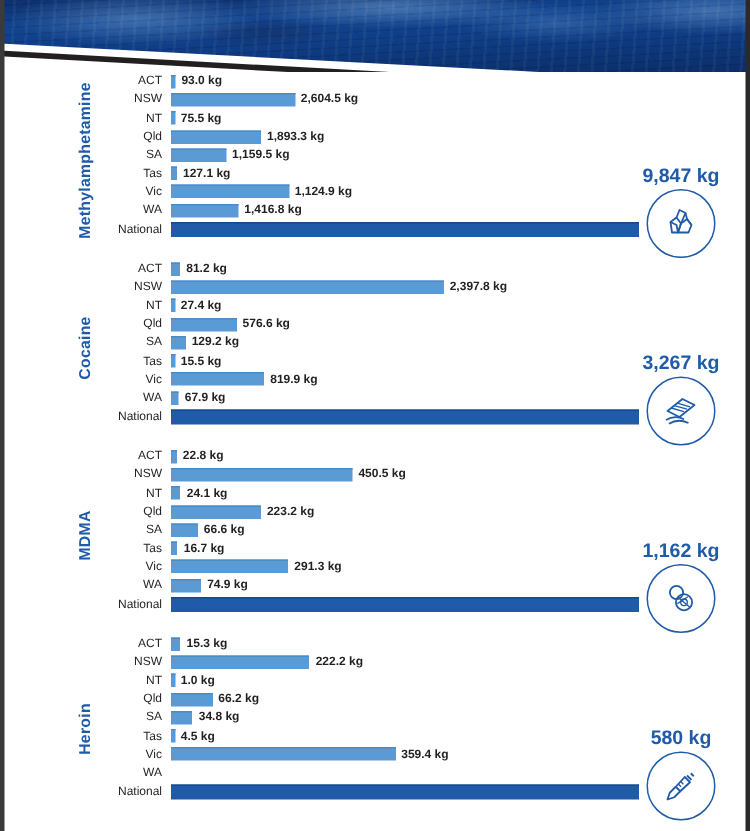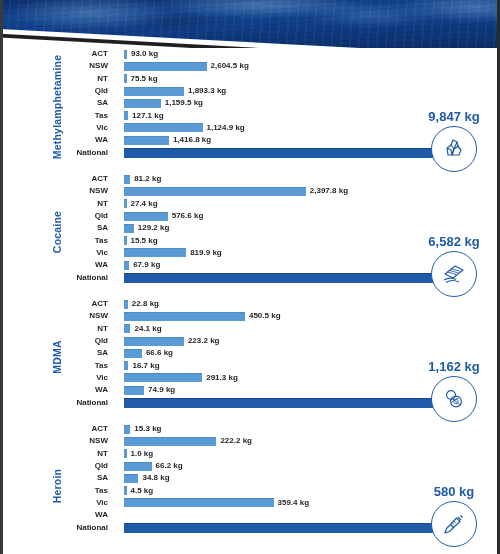--- a/index.html
+++ b/index.html
@@ -94,23 +94,23 @@
   }
   .row{
     height:12.3px;
     display:flex;
     align-items:center;
     margin-bottom:0px;
   }
   .row .cat{
     width:46px;
     text-align:right;
-    padding-right:16px;
+    padding-right:6px;
     font-size:8px;
-    font-weight:bold;
+    font-weight:normal;
     color:#231f20;
     line-height:1;
     font-family:"Liberation Sans", sans-serif;
     flex:0 0 auto;
   }
   .bar-wrap{
     position:relative;
     flex:1 1 auto;
     height:9px;
     display:flex;
@@ -342,21 +342,21 @@
             </div>
           </div>
           <div class="row national">
             <div class="cat">National</div>
             <div class="bar-wrap">
               <div class="bar nat" style="width: 312px;"></div>
             </div>
           </div>
         </div>
         <div class="total">
-          <div class="tot-val">6,582 kg</div>
+          <div class="tot-val">3,267 kg</div>
           <div class="circle">
             <svg width="28" height="26" viewBox="0 0 28 26" fill="none" stroke="#1f5ba8" stroke-width="1.2" stroke-linejoin="round">
       <path d="M5 13 L15 5 L23 9 L13 17 Z"></path>
       <path d="M7.5 11 L16 13.4" stroke-width="0.9"></path>
       <path d="M9.5 9.4 L18 11.8" stroke-width="0.9"></path>
       <path d="M11.5 7.8 L20 10.2" stroke-width="0.9"></path>
       <path d="M4 19 C8 16.5 12 16.5 16 18.5"></path>
       <path d="M6 21.5 C10 19 15 19.2 19 21"></path>
     </svg>
           </div>

